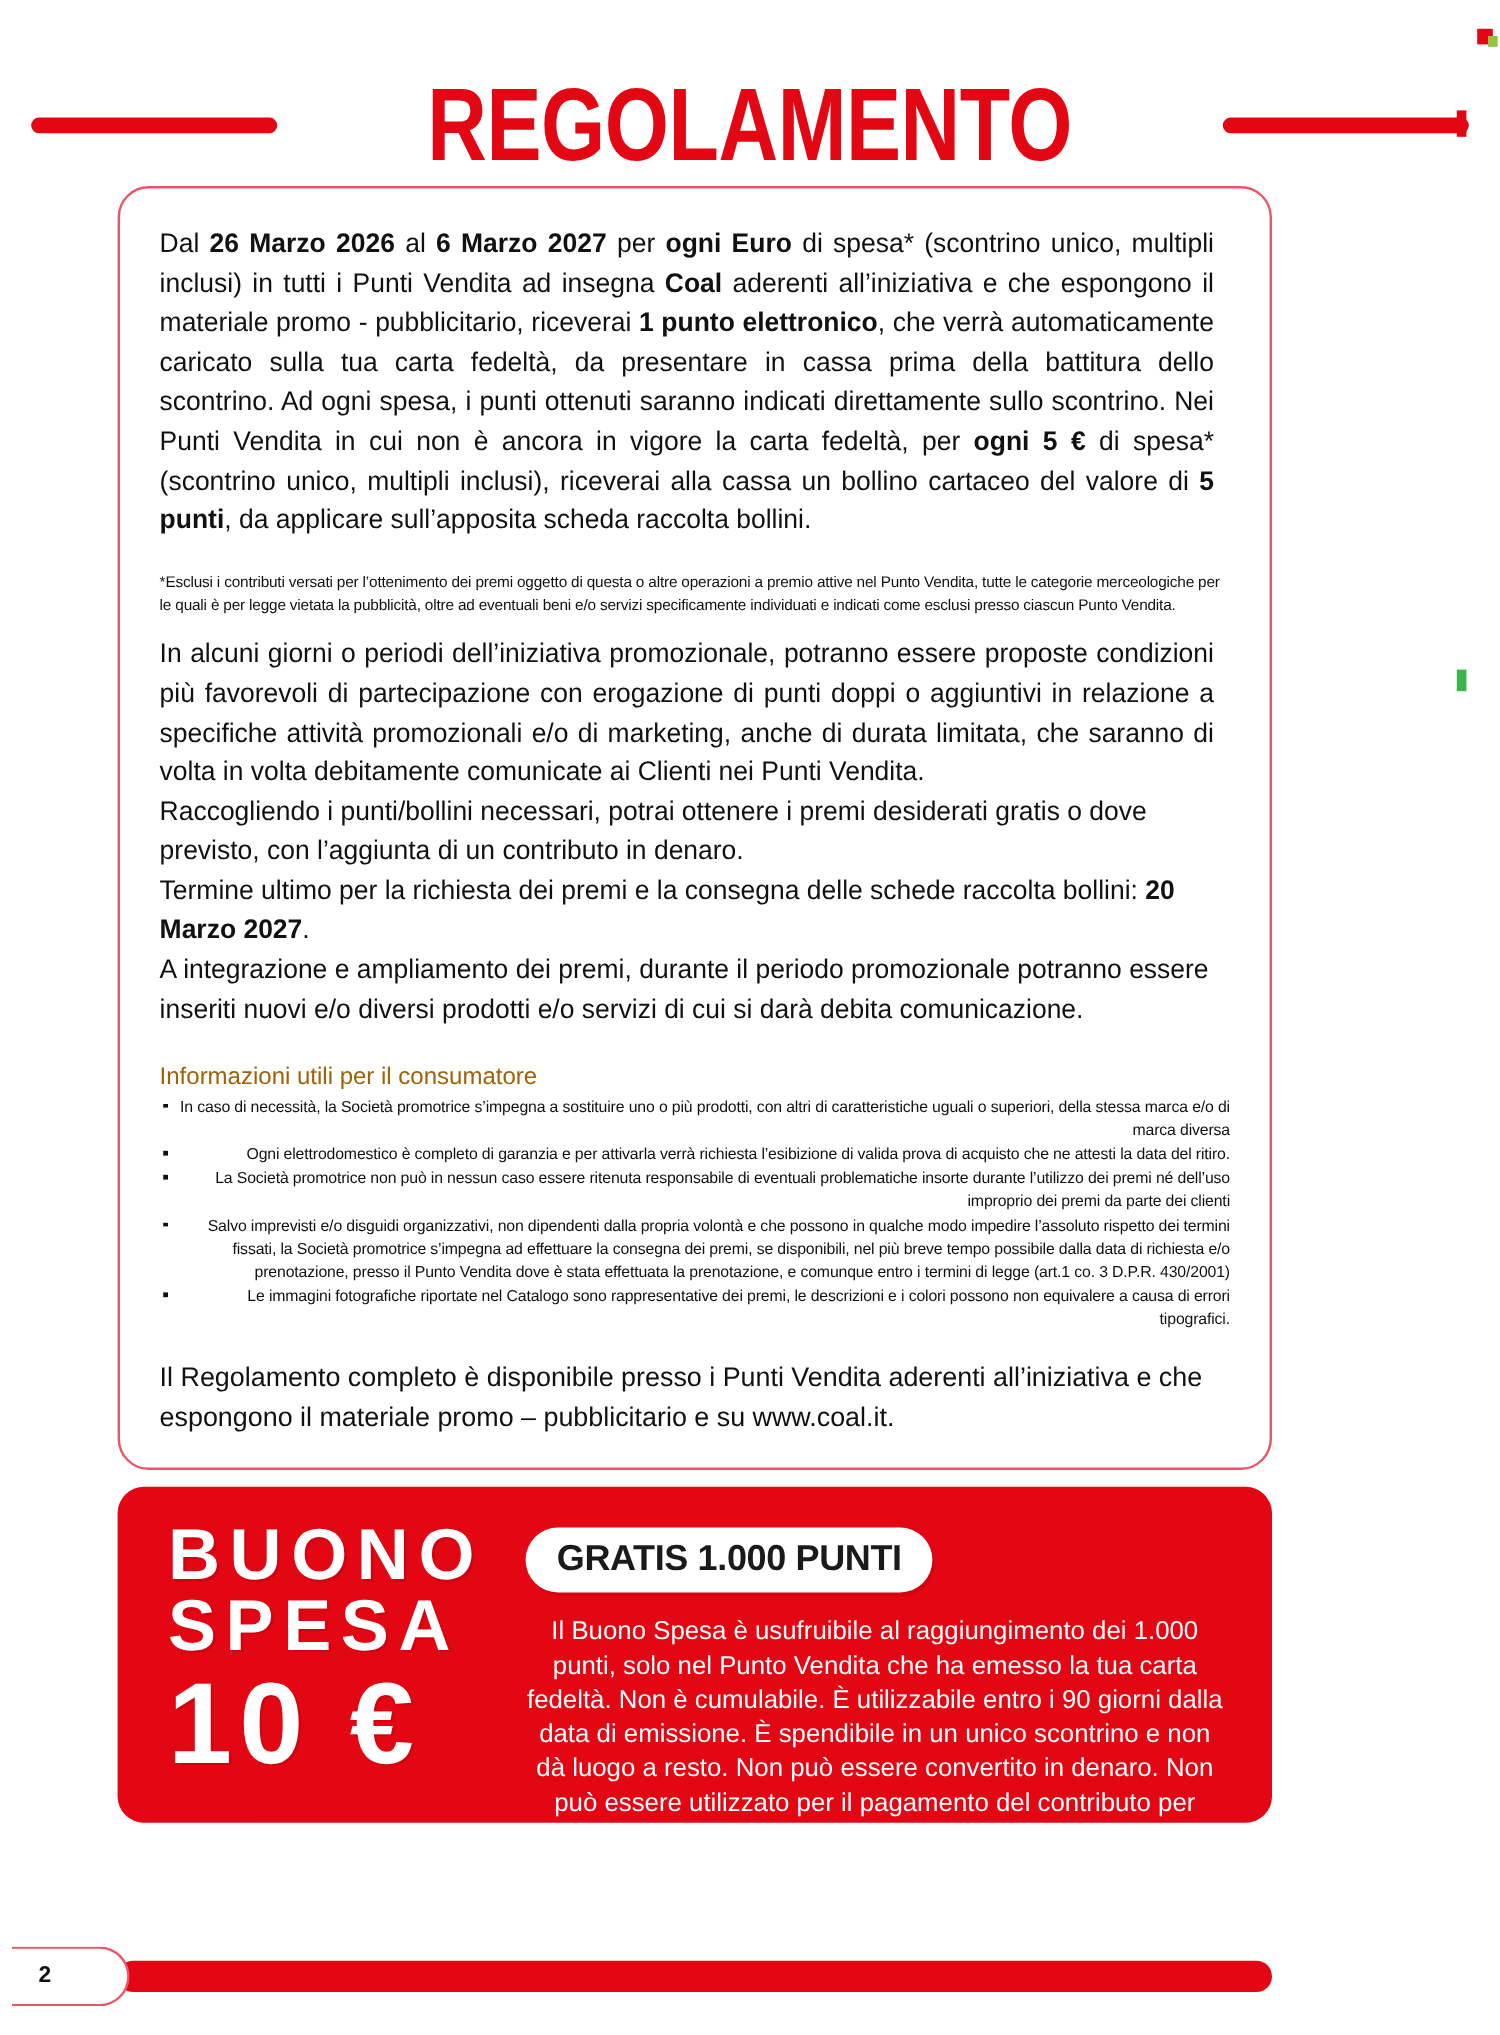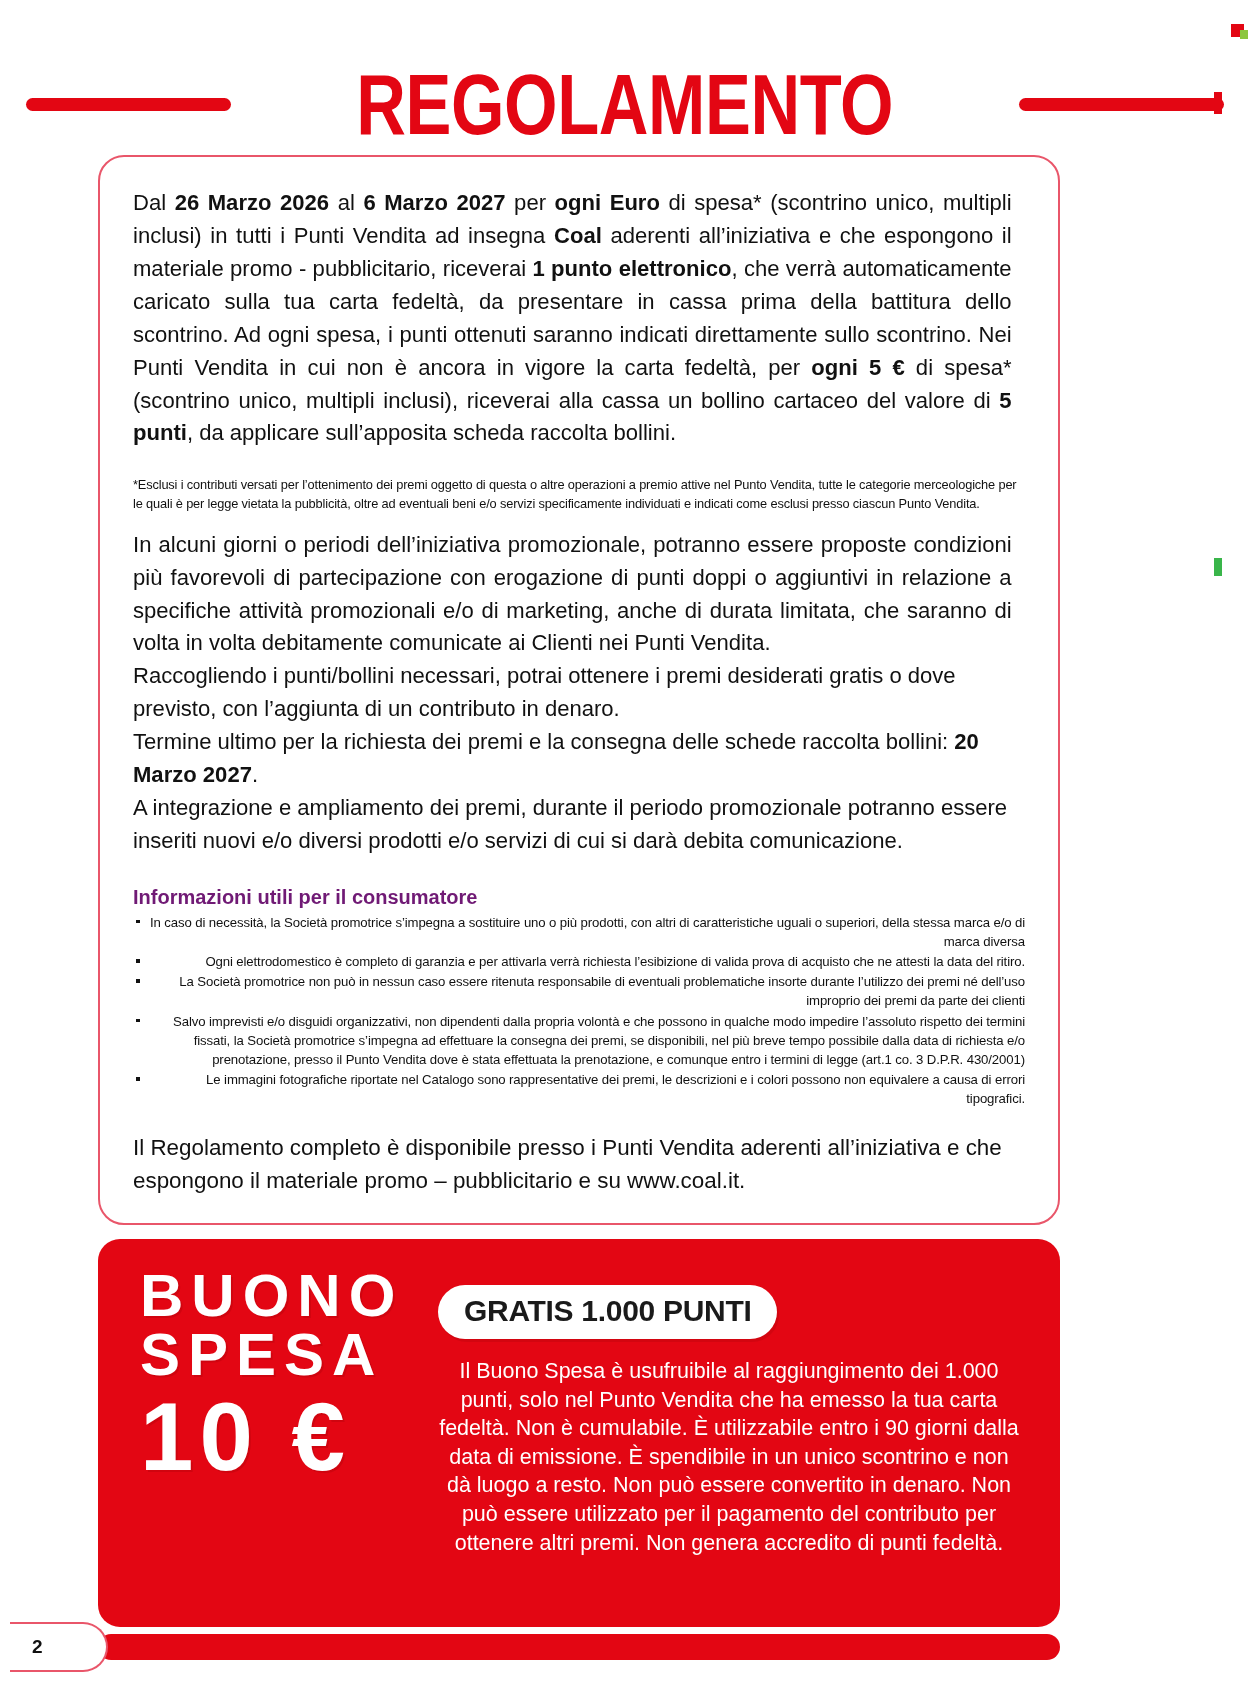--- a/index.html
+++ b/index.html
@@ -64,22 +64,22 @@
     font-size:12.8px;
     line-height:1.42;
     color:#111111;
     margin:26px 0 0 0;
     text-align:left;
     letter-spacing:-0.15px;
   }
 
   .sub-title{
     font-size:20px;
-    font-weight:700;
-    color:#701a75;
+    font-weight:400;
+    color:#a16207;
     margin:28px 0 4px 0;
   }
 
   ul.info-list{
     list-style:none;
     margin:0;padding:0;
   }
   ul.info-list li{
     position:relative;
     font-size:13.2px;
@@ -103,21 +103,21 @@
     line-height:1.45;
     color:#111111;
     margin:24px 0 0 0;
     text-align:left;
   }
 
   
   .promo{
     position:absolute;
     left:98px;top:1239px;
-    width:962px;height:388px;
+    width:962px;height:280px;
     box-sizing:border-box;
     background:#e30613;
     border-radius:22px;
     display:flex;
     flex-direction:row;
     align-items:flex-start;
   }
   .promo-left{
     width:330px;
     padding:28px 0 0 42px;
@@ -146,21 +146,20 @@
     flex:1;
     padding:34px 40px 0 10px;
     box-sizing:border-box;
   }
   .pill{
     display:inline-block;
     background:#ffffff;
     border-radius:30px;
     padding:9px 26px 11px 26px;
     box-shadow:2px 3px 0 rgba(120,0,0,0.15);
-    margin-top:12px;
   }
   .pill-text{
     font-size:30px;
     font-weight:700;
     color:#1a1a1a;
     letter-spacing:-0.3px;
     white-space:nowrap;
   }
   .pill-text .num{font-weight:700;}
   .promo-body{

